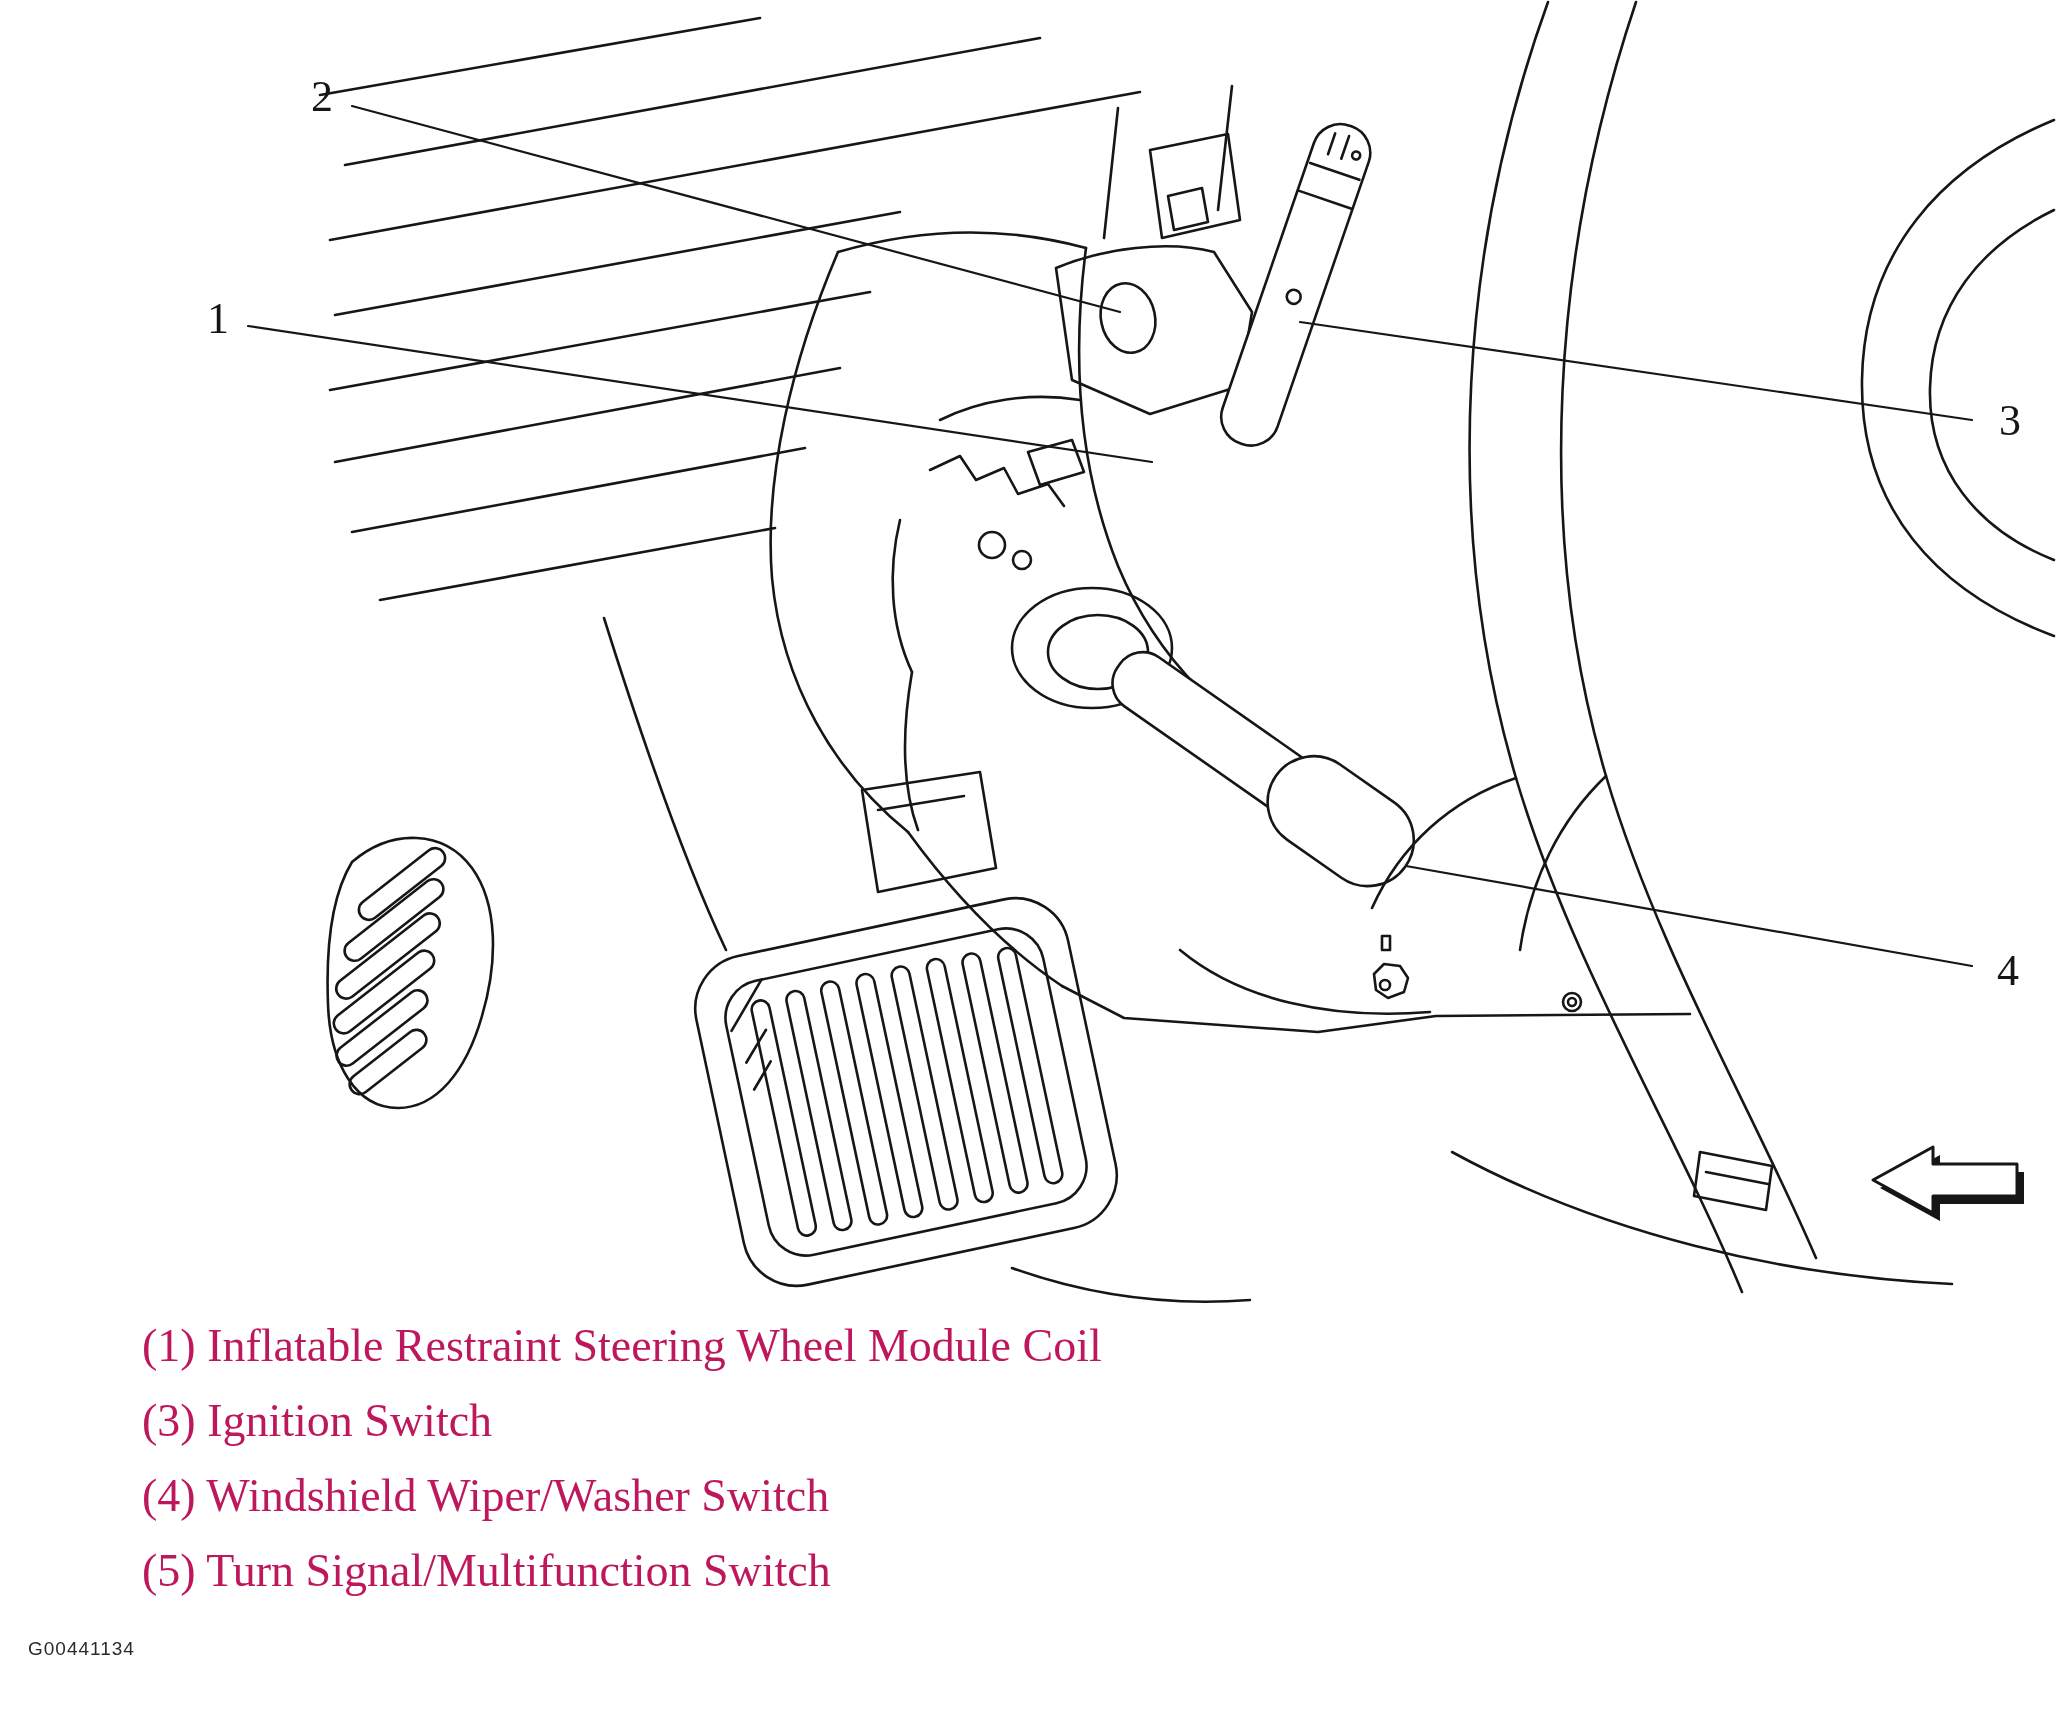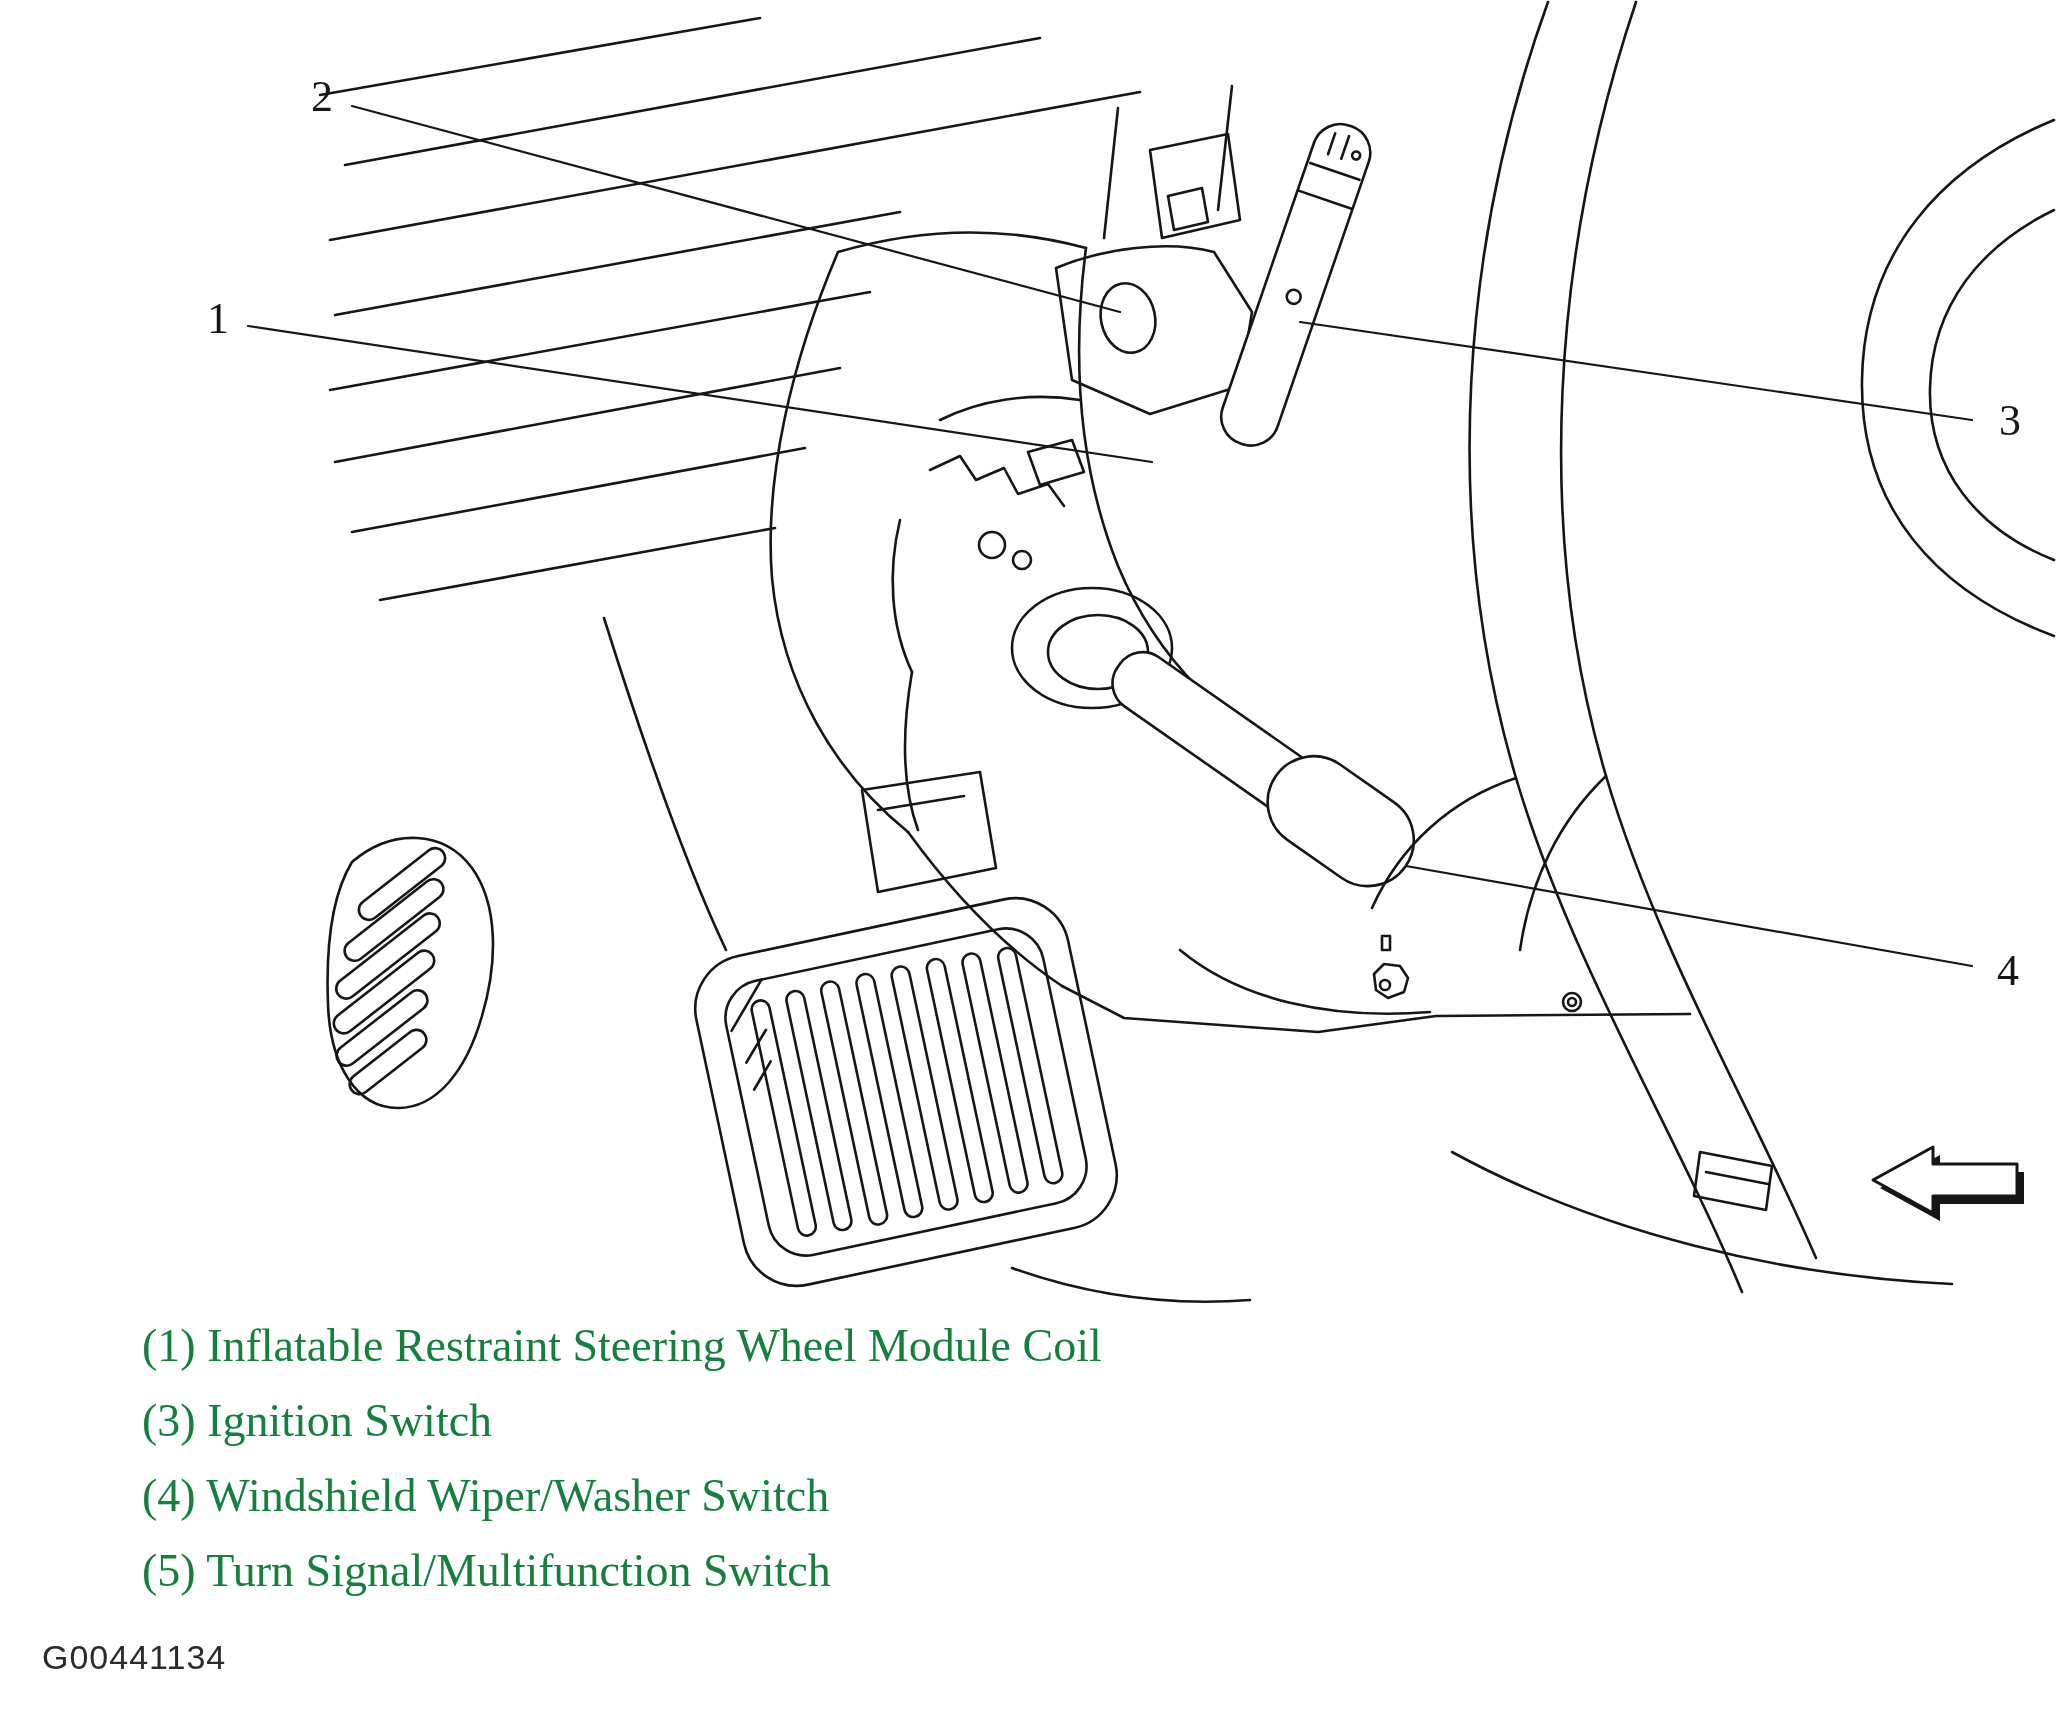--- a/index.html
+++ b/index.html
@@ -29,32 +29,31 @@
     user-select: none;
   }
   .legend {
     position: absolute;
     left: 142px;
     top: 1308px;
   }
   .legend-item {
     font-size: 46px;
     line-height: 75px;
-    color: #15803d;
+    color: #be185d;
     white-space: nowrap;
   }
   .figure-code {
     position: absolute;
     left: 28px;
     top: 1638px;
     font-family: "Liberation Sans", sans-serif;
-    font-size: 34px;
+    font-size: 19px;
     letter-spacing: 1px;
     color: #2a2a2a;
-    margin-left: 14px;
   }
 </style>
 </head>
 <body>
 
 <div class="canvas">
 
   <svg class="linework" width="2056" height="1735" viewBox="0 0 2056 1735">
     <g stroke="#161616" stroke-width="2.6" fill="none" stroke-linecap="round" stroke-linejoin="round">
 

